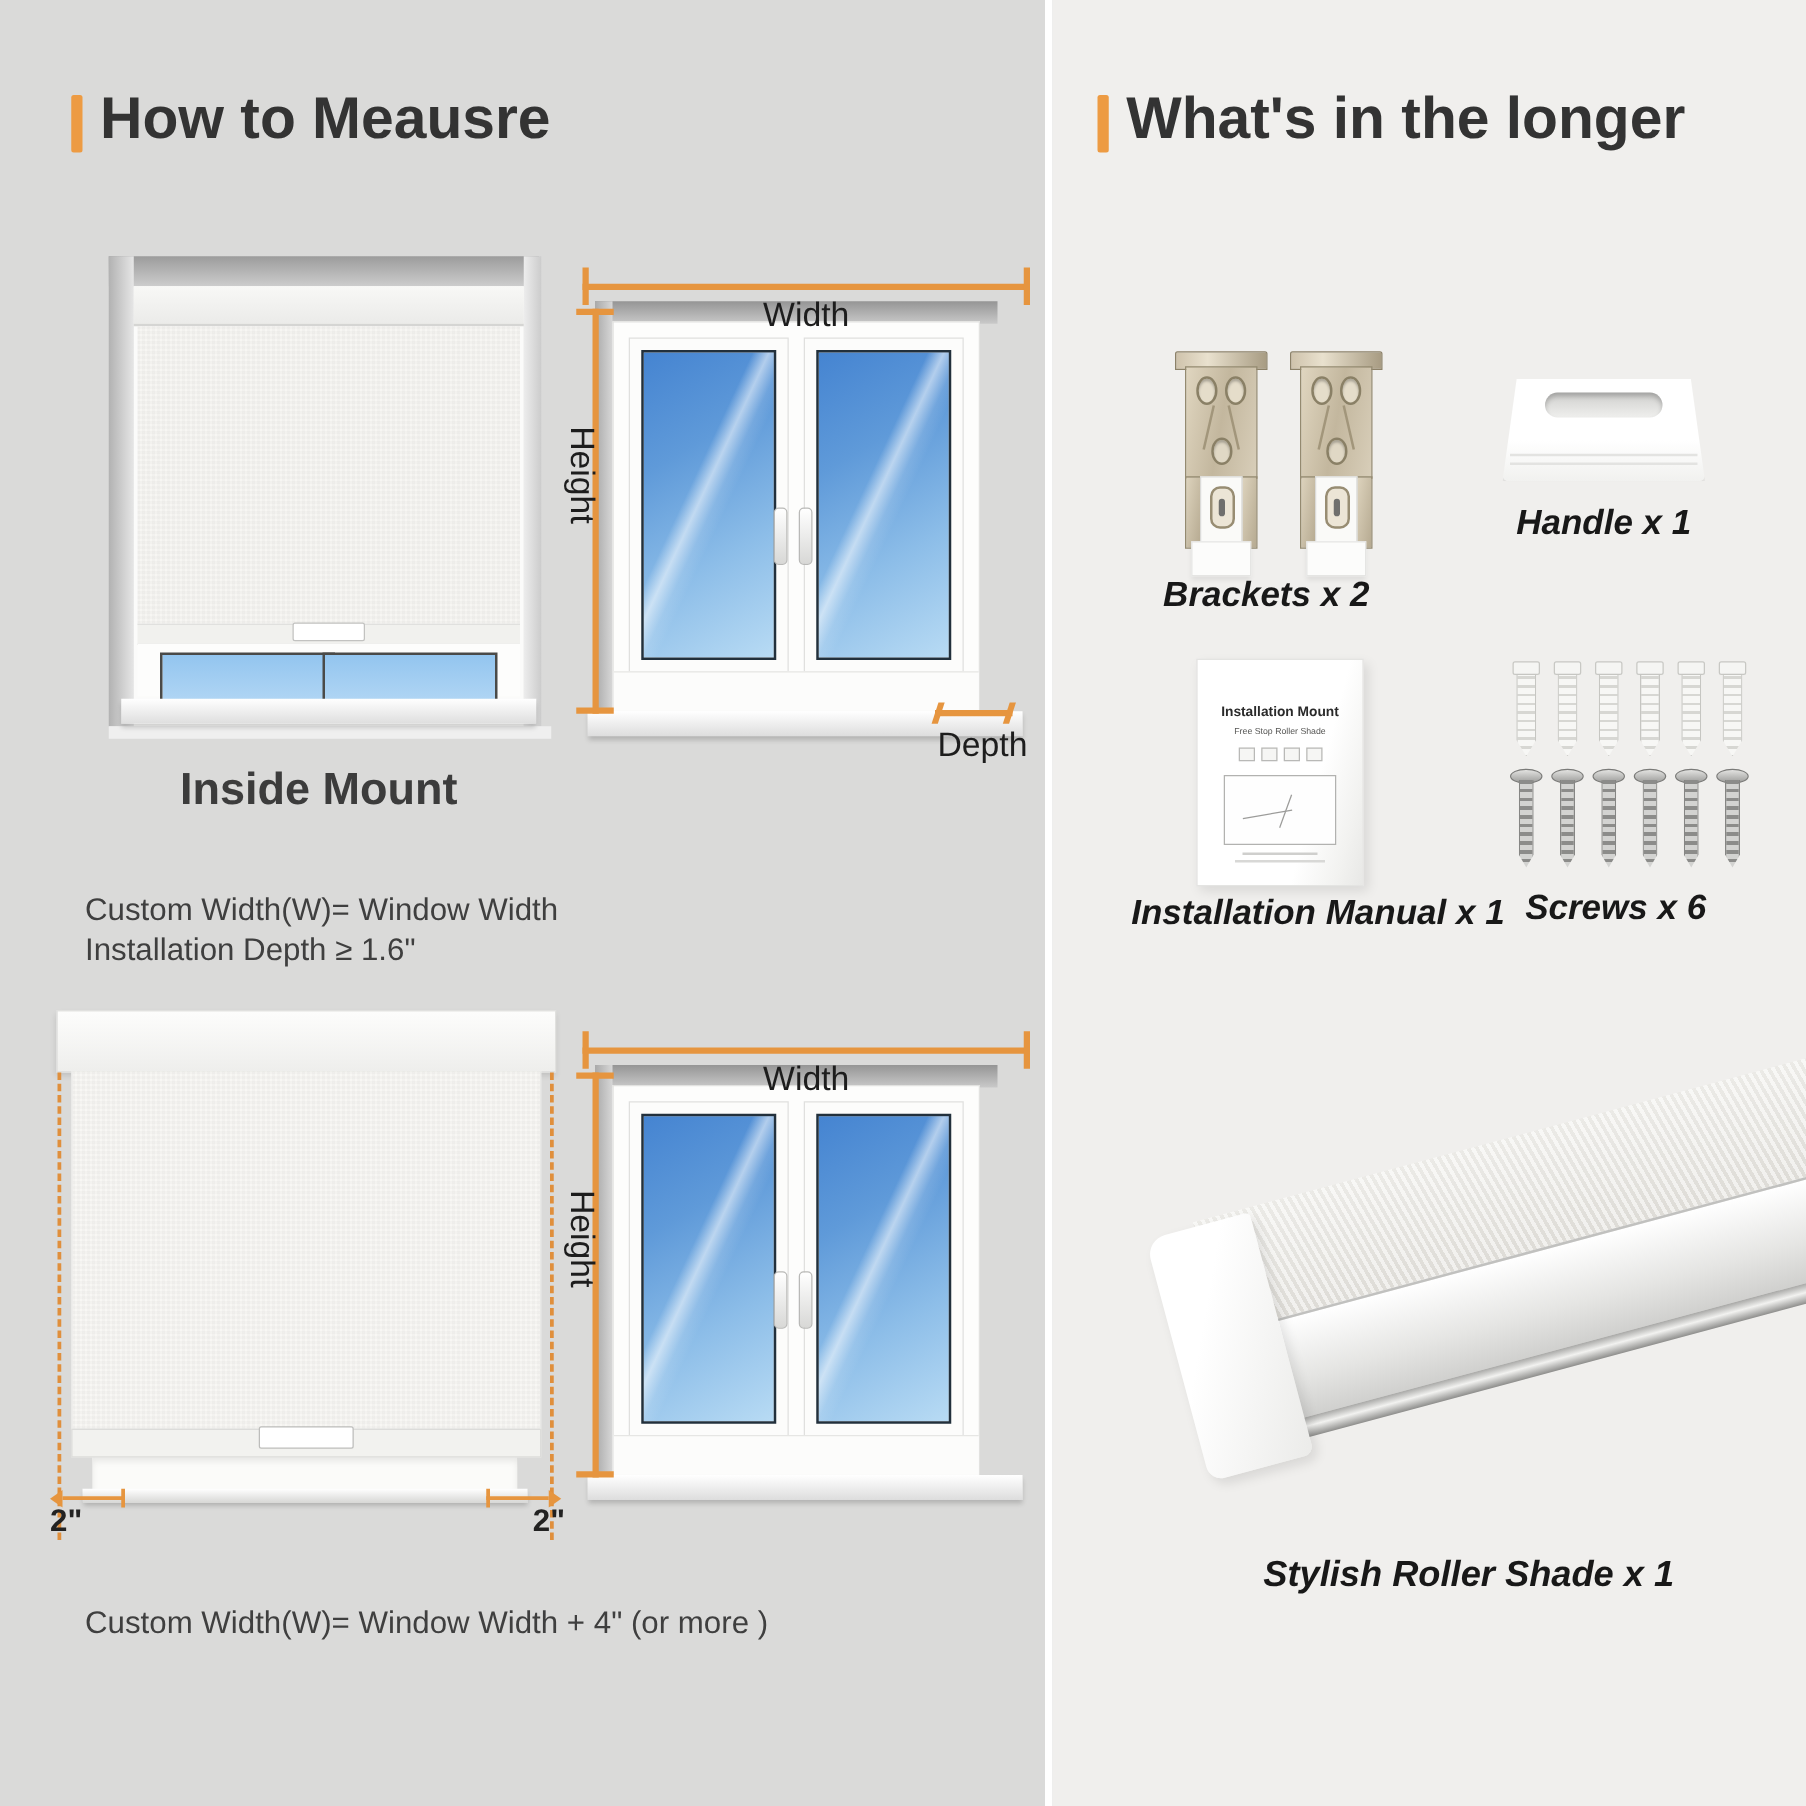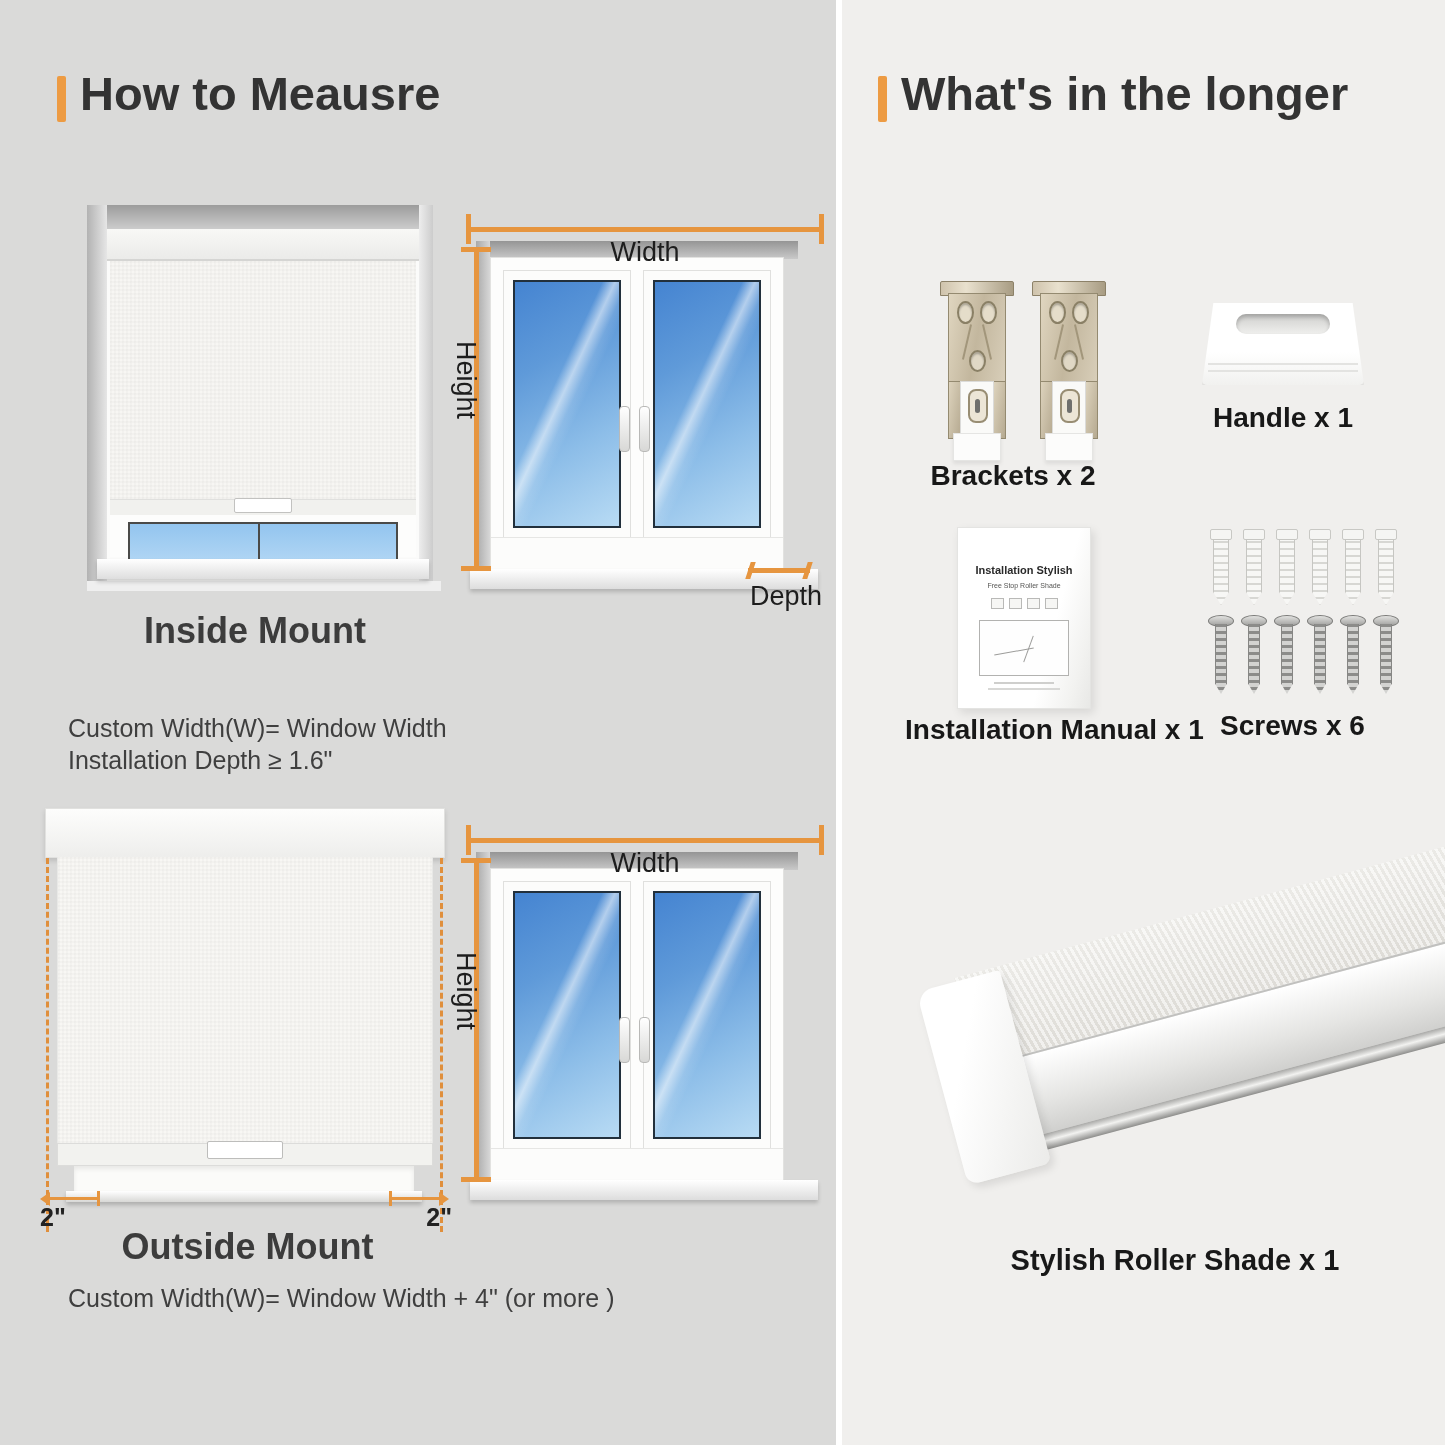--- a/index.html
+++ b/index.html
@@ -86,21 +86,21 @@
   .om-arrow.al::after{content:"";position:absolute;right:0;top:-6px;width:3px;height:15px;background:#e6953f;}
   .om-arrow.ar::after{content:"";position:absolute;left:0;top:-6px;width:3px;height:15px;background:#e6953f;}
   .om-gap{top:408px;font-size:25px;font-weight:bold;color:#222222;}
   .om-gap.gl{left:0px;} .om-gap.gr{right:-2px;}
 
   
   .mount-heading{font-size:36px;font-weight:bold;color:#3c3c3c;text-align:center;}
   .body-line{font-size:25px;color:#3f3f3f;white-space:nowrap;}
 
   
-  .pkg-label{font-size:28px;font-weight:bold;color:#181818;text-align:center;white-space:nowrap;}
+  .pkg-label{font-size:28px;font-weight:bold;font-style:italic;color:#181818;text-align:center;white-space:nowrap;}
 
   .bracket{width:64px;height:180px;}
   .bk1{left:945px;top:281px;} .bk2{left:1037px;top:281px;}
   .b-flange{left:-5px;top:0;width:72px;height:13px;background:linear-gradient(90deg,#cfc3ac,#e9e1ce 35%,#a89c83);border:1px solid #8c8168;border-radius:2px 2px 0 0;}
   .b-body{left:3px;top:12px;width:56px;height:88px;background:linear-gradient(100deg,#e0d6c0 0%,#c3b79e 50%,#d8ceb9 100%);border:1px solid #948a70;}
   .b-oval{width:13px;height:19px;border-radius:50%;background:#e5ddca;border:2px solid #8a8066;box-shadow:inset 0 2px 2px rgba(0,0,0,0.25);}
   .b-o1{left:8px;top:7px;} .b-o2{left:31px;top:7px;}
   .b-omid{left:20px;top:56px;width:13px;height:18px;border-radius:50%;background:#e0d8c5;border:2px solid #8a8066;box-shadow:inset 0 2px 2px rgba(0,0,0,0.25);}
   .b-vline{width:2px;height:36px;background:#a2967b;top:30px;}
   .b-v1{left:17px;transform:rotate(13deg);} .b-v2{right:17px;transform:rotate(-13deg);}
@@ -251,21 +251,20 @@
       <div class="abs wd-handle hl"></div>
       <div class="abs wd-handle hr"></div>
     </div>
     <div class="abs wd-sill"></div>
     <div class="abs meas meas-w"></div>
     <div class="abs meas-label lbl-width">Width</div>
     <div class="abs meas meas-h"></div>
     <div class="abs meas-label lbl-height">Height</div>
   </div>
 
-  <div class="abs mount-heading" style="left:40px;top:1226px;width:415px;">Outside Mount</div>
   <div class="abs body-line" style="left:68px;top:1284px;">Custom Width(W)= Window Width + 4" (or more )</div>
 
   <div class="abs title-bar" style="left:878px;top:76px;"></div>
   <div class="abs sec-title" style="left:901px;top:66px;">What's in the longer</div>
 
   <div class="abs bracket bk1">
     <div class="abs b-flange"></div>
     <div class="abs b-body">
       <div class="abs b-oval b-o1"></div>
       <div class="abs b-oval b-o2"></div>
@@ -299,21 +298,21 @@
   <div class="abs pkg-label" style="left:903px;top:460px;width:220px;">Brackets x 2</div>
 
   <div class="abs handle-item">
     <div class="abs handle-slot"></div>
     <div class="abs handle-line hl1"></div>
     <div class="abs handle-line hl2"></div>
   </div>
   <div class="abs pkg-label" style="left:1203px;top:402px;width:160px;">Handle x 1</div>
 
   <div class="abs manual">
-    <div class="abs m-title">Installation Stylish</div>
+    <div class="abs m-title">Installation Mount</div>
     <div class="abs m-sub">Free Stop Roller Shade</div>
     <div class="abs m-icons">
       <span></span>
         <span></span>
         <span></span>
         <span></span>
     </div>
     <div class="abs m-diagram">
       <div class="m-dline m-d1"></div>
       <div class="m-dline m-d2"></div>

